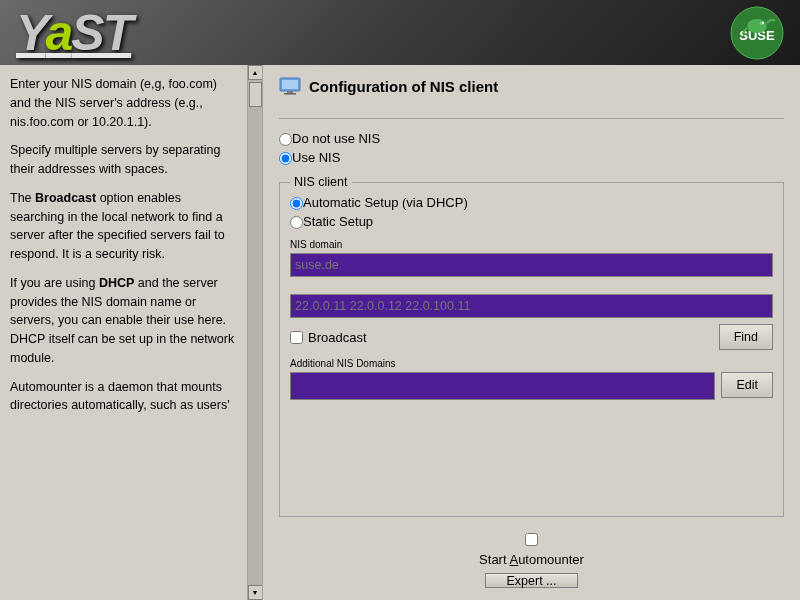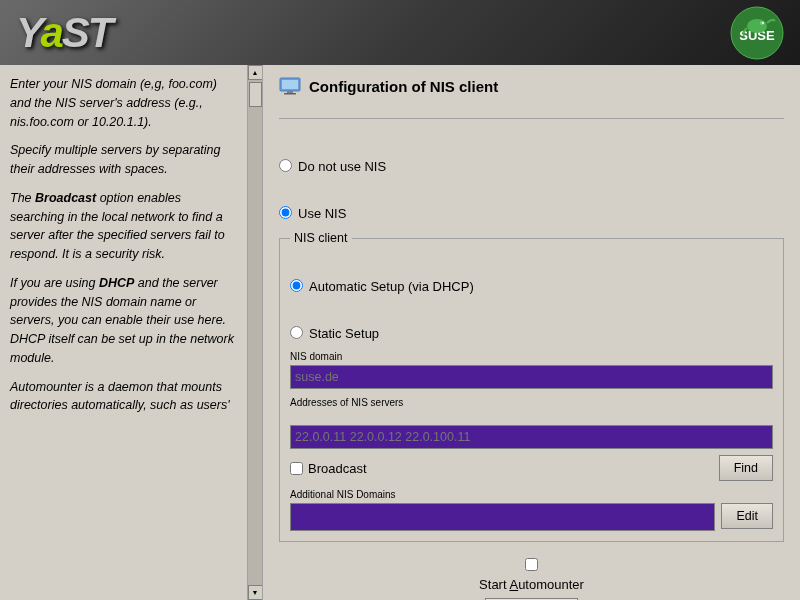--- a/index.html
+++ b/index.html
@@ -15,26 +15,27 @@
     
     .header {
       background: linear-gradient(135deg, #6a6a6a 0%, #3a3a3a 50%, #1a1a1a 100%);
       height: 65px;
       display: flex;
       align-items: center;
       justify-content: space-between;
       padding: 0 16px;
     }
     .yast-logo {
-      font-size: 42px;
+      font-size: 50px;
       font-weight: bold;
       color: #e8e8e8;
       font-style: italic;
       letter-spacing: -2px;
       text-shadow: 2px 2px 4px #000;
+      text-decoration: underline;
     }
     .yast-logo span { color: #aad400; }
     .suse-logo {
       width: 54px;
       height: 54px;
     }
 
     
     .main-content {
       display: flex;
@@ -48,21 +49,21 @@
       border-right: 1px solid #a0a0a0;
       display: flex;
       flex-direction: column;
       overflow: hidden;
     }
     .left-text {
       font-size: 12.5px;
       line-height: 1.5;
       color: #000;
     }
-    .left-text p { margin-bottom: 10px; font-style: italic; }
+    .left-text p { margin-bottom: 10px; }
 
     
     .right-panel {
       flex: 1;
       background: #d4d0c8;
       padding: 12px 16px;
       display: flex;
       flex-direction: column;
     }
 
@@ -86,24 +87,22 @@
 
     
     .radio-group {
       display: flex;
       flex-direction: column;
       gap: 4px;
       margin-bottom: 10px;
     }
     .radio-item {
       display: flex;
-      align-items: flex-start;
-      gap: 6px;
-      cursor: pointer;
-      margin-top: 28px;
+      align-items: flex-end;
+      cursor: pointer;
     }
     .radio-item input[type="radio"] {
       margin: 0;
       cursor: pointer;
     }
 
     
     .nis-fieldset {
       border: 1px solid #a0a0a0;
       padding: 6px 10px 10px;
@@ -334,21 +333,20 @@
         </label>
         <label class="radio-item">
           <input type="radio" name="nis-setup" style="">
           <span>Static Setup</span>
         </label>
       </div>
 
       <div class="field-label">NIS domain</div>
       <input type="text" placeholder="suse.de" style="">
 
-      <div class="field-label">Addresses of NIS servers</div>
       <div class="input-row">
         <input type="text" placeholder="22.0.0.11 22.0.0.12 22.0.100.11" style="">
       </div>
 
       <div class="broadcast-row">
         <div class="broadcast-left">
           <input type="checkbox" style="">
           <span>Broadcast</span>
         </div>
         <button class="btn">Find</button>

